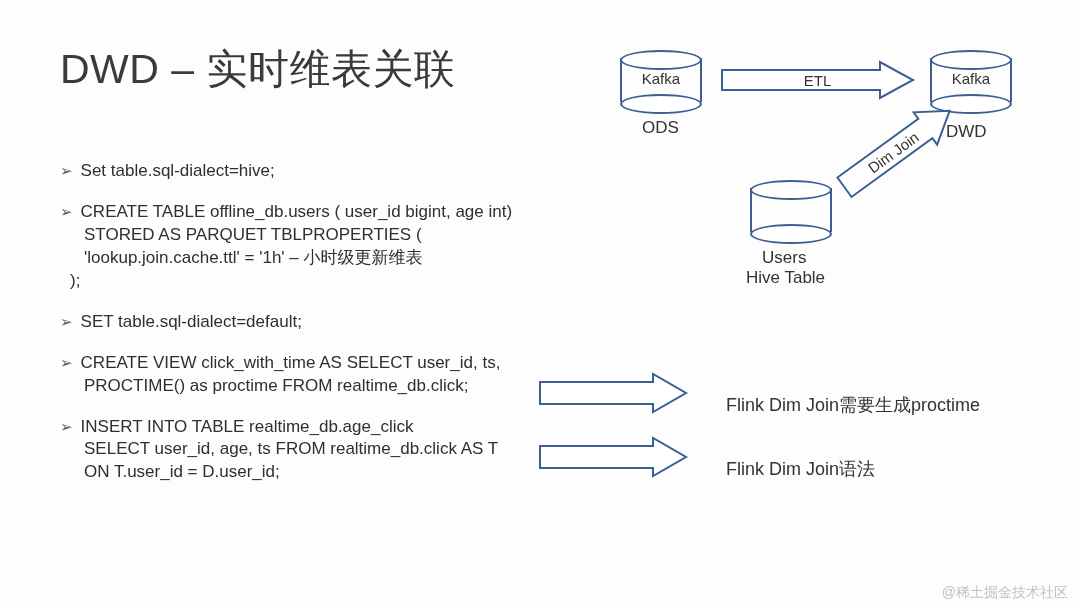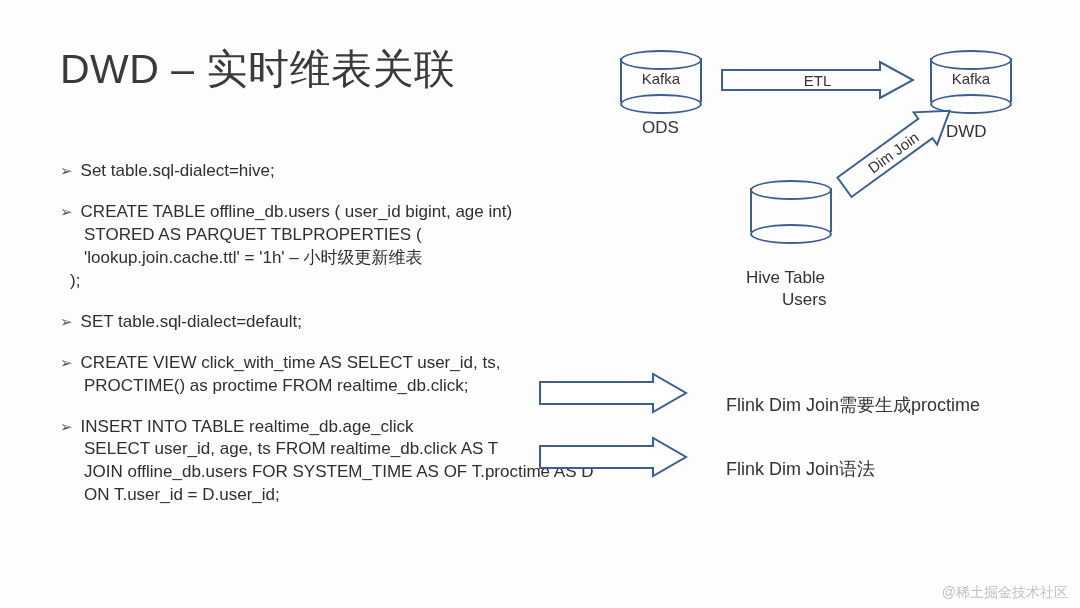--- a/index.html
+++ b/index.html
@@ -179,21 +179,20 @@
       </div>
       <div class="cont">PROCTIME() as proctime FROM realtime_db.click;</div>
     </div>
 
     <div class="item">
       <div class="hdr">
         <span class="arrow-ico">➢</span>
         <span>INSERT INTO TABLE realtime_db.age_click</span>
       </div>
       <div class="cont">SELECT user_id, age, ts FROM realtime_db.click AS T</div>
-      <div class="cont">JOIN offline_db.users FOR SYSTEM_TIME AS OF T.proctime AS D</div>
       <div class="cont">ON T.user_id = D.user_id;</div>
     </div>
 
   </div>
 
   <div class="diag">
 
     <div class="cyl" style="left:20px; top:10px;">
       <div class="body"></div>
         <div class="bot"></div>
@@ -215,21 +214,21 @@
         <polygon points="2,10 160,10 160,2 193,20 160,38 160,30 2,30" fill="#fff" stroke="#3b5e93" stroke-width="2"></polygon>
       </svg>
       <div class="albl">ETL</div>
     </div>
 
     <div class="cyl" style="left:150px; top:140px;">
       <div class="body"></div>
         <div class="bot"></div>
         <div class="top"></div>
     </div>
-    <div class="caption" style="left:182px; top:208px;margin-top:42px;">Users</div>
+    <div class="caption" style="left:162px; top:208px;">Users</div>
     <div class="caption" style="left:146px; top:228px;">Hive Table</div>
 
     <div class="barrow" style="left:228px; top:62px; width:130px; height:100px;">
       <svg width="130" height="100">
         <g transform="translate(65,50) rotate(-36)">
           <polygon points="-60,-12 40,-12 40,-20 70,0 40,20 40,12 -60,12" fill="#fff" stroke="#3b5e93" stroke-width="2"></polygon>
         </g>
       </svg>
       <div class="albl" style="transform:rotate(-36deg);">Dim Join</div>
     </div>

